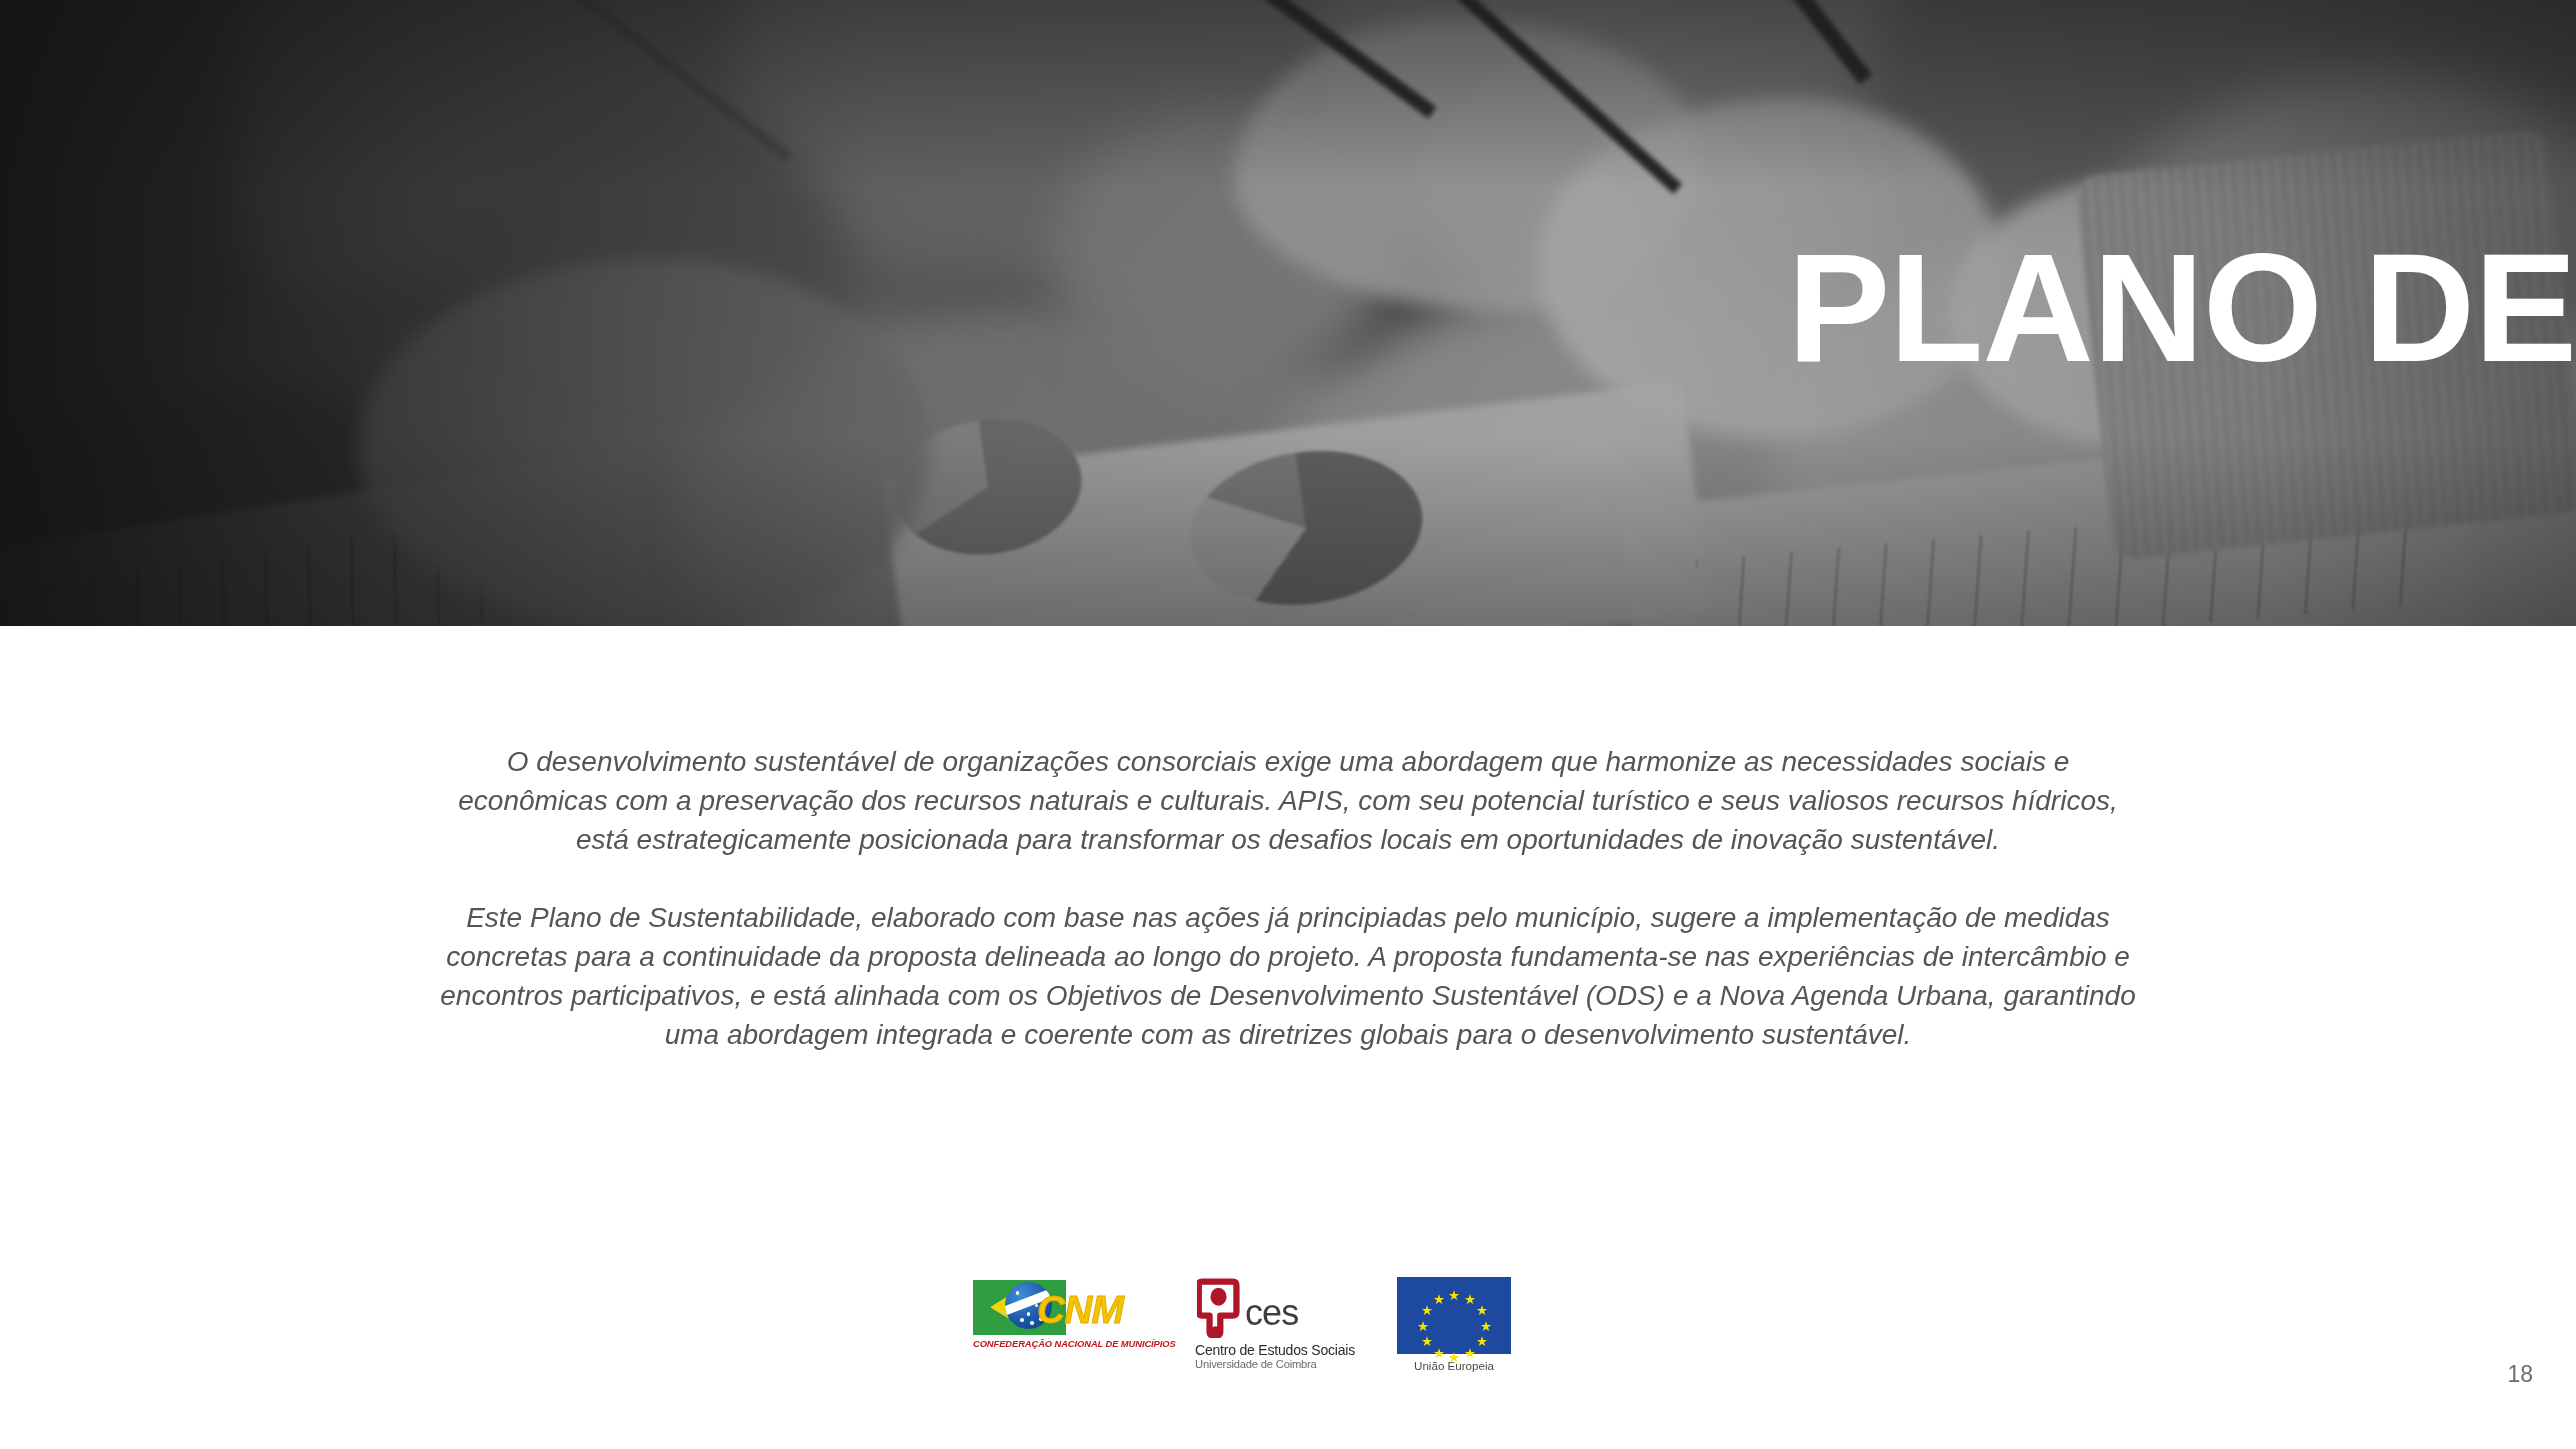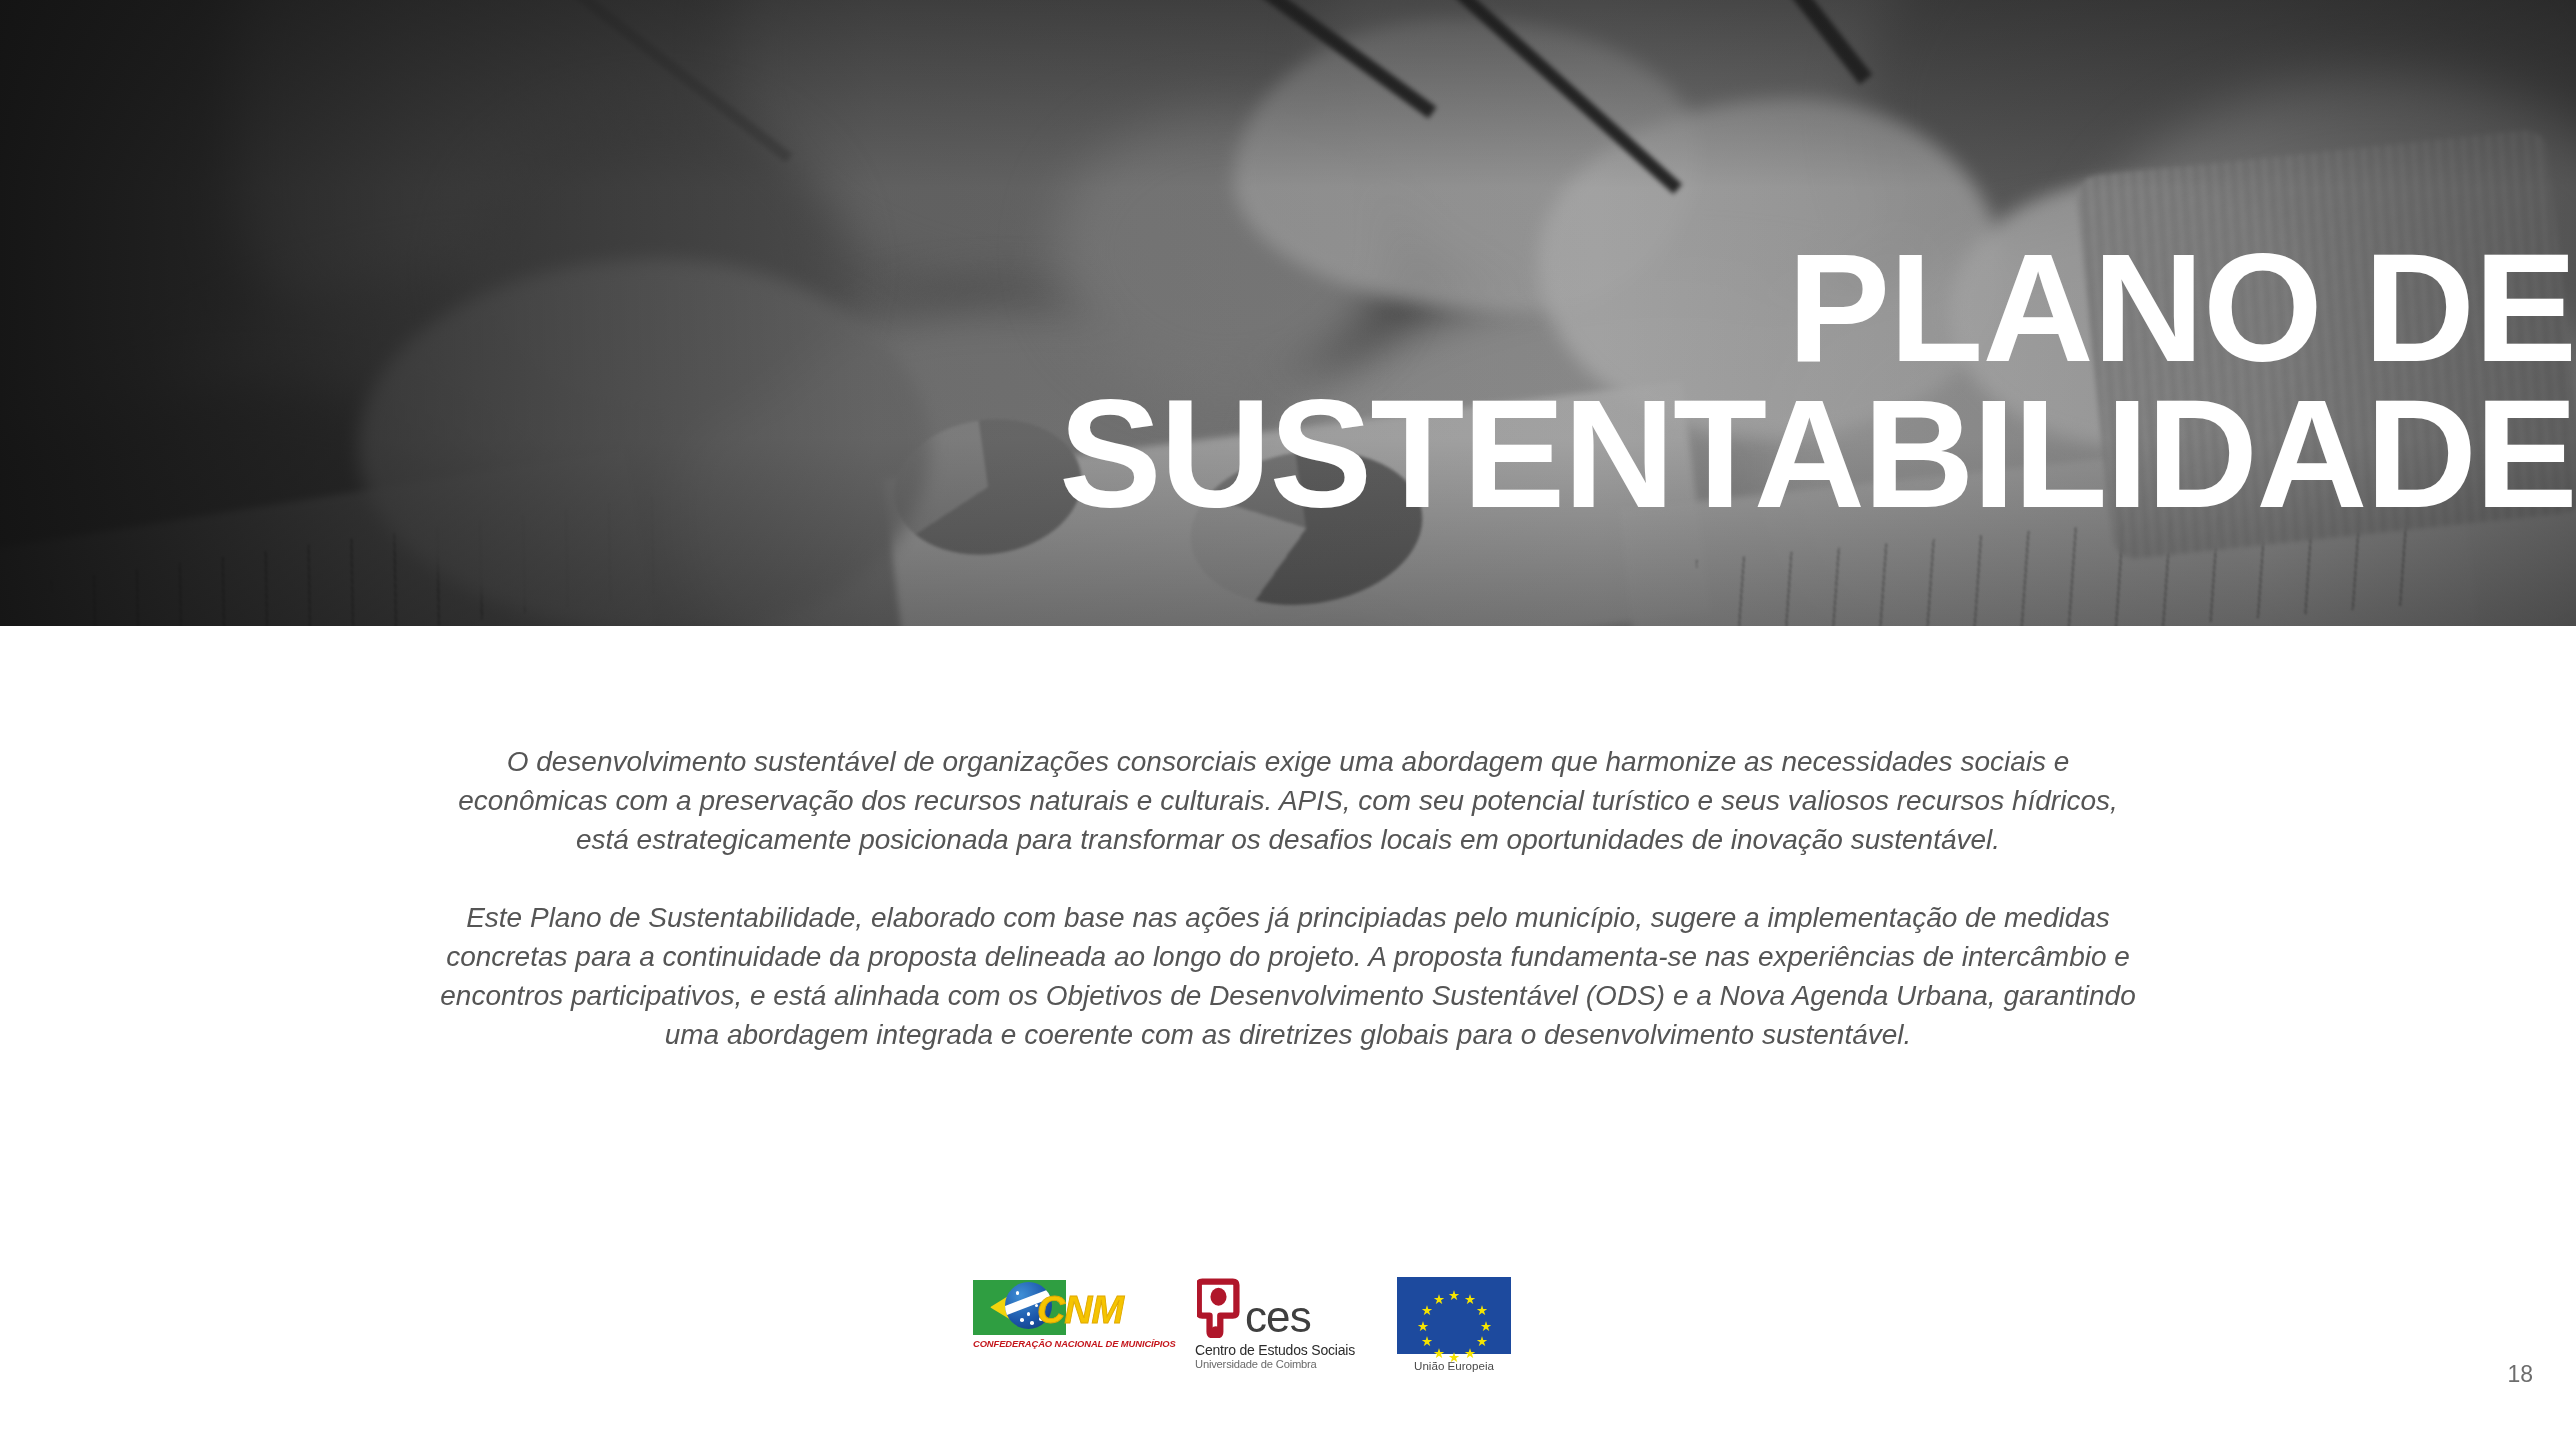--- a/index.html
+++ b/index.html
@@ -247,21 +247,21 @@
   }
   .ces-glyph {
     position: absolute;
     left: 1.8px; top: 0;
     width: 43px; height: 61px;
   }
   .ces-word {
     position: absolute;
     left: 50px; top: 18px;
     font-family: "Liberation Sans", sans-serif;
-    font-size: 44px;
+    font-size: 36px;
     font-weight: 400;
     color: #3f3f3f;
     letter-spacing: -0.9px;
     line-height: 1;
   }
   .ces-l1 {
     margin-top: 1.8px;
     font-family: "Liberation Sans", sans-serif;
     font-weight: 400;
     font-size: 14px;
@@ -346,21 +346,21 @@
     <div class="hand hand-4"></div>
     <div class="cuff"></div>
 
     <div class="pen pen-4"></div>
     <div class="pen pen-1"></div>
     <div class="pen pen-2"></div>
     <div class="pen pen-3"></div>
   </div>
   <div class="hero-vignette"></div>
 
-  <h1 class="hero-title"><span class="l1">PLANO DE</span><span class="l2">SUSTENTABILIDADE</span></h1>
+  <h1 class="hero-title"><span class="l1">PLANO DE</span></h1>
 </div>
 
 <div class="content">
   <p class="para para-1">O desenvolvimento sustentável de organizações consorciais exige uma abordagem que harmonize as necessidades sociais e econômicas com a preservação dos recursos naturais e culturais. APIS, com seu potencial turístico e seus valiosos recursos hídricos, está estrategicamente posicionada para transformar os desafios locais em oportunidades de inovação sustentável.</p>
   <p class="para para-2">Este Plano de Sustentabilidade, elaborado com base nas ações já principiadas pelo município, sugere a implementação de medidas concretas para a continuidade da proposta delineada ao longo do projeto. A proposta fundamenta-se nas experiências de intercâmbio e encontros participativos, e está alinhada com os Objetivos de Desenvolvimento Sustentável (ODS) e a Nova Agenda Urbana, garantindo uma abordagem integrada e coerente com as diretrizes globais para o desenvolvimento sustentável.</p>
 </div>
 
 <div class="logos">
 
   <div class="logo cnm">

